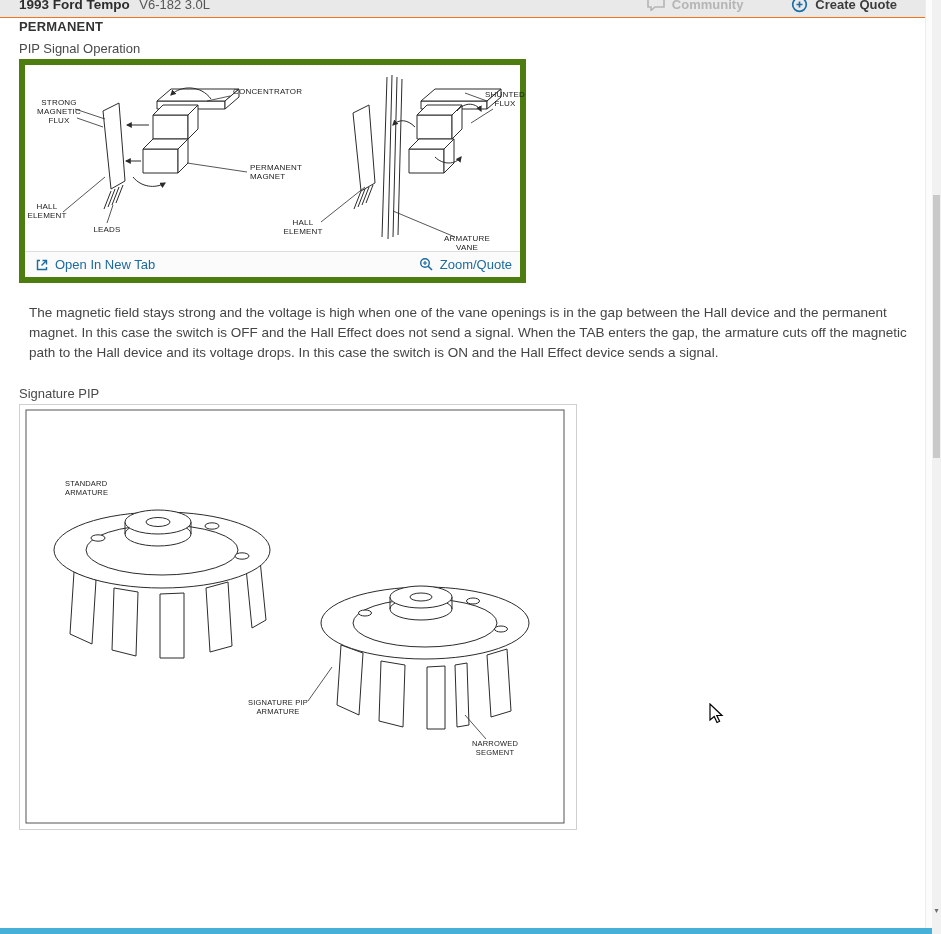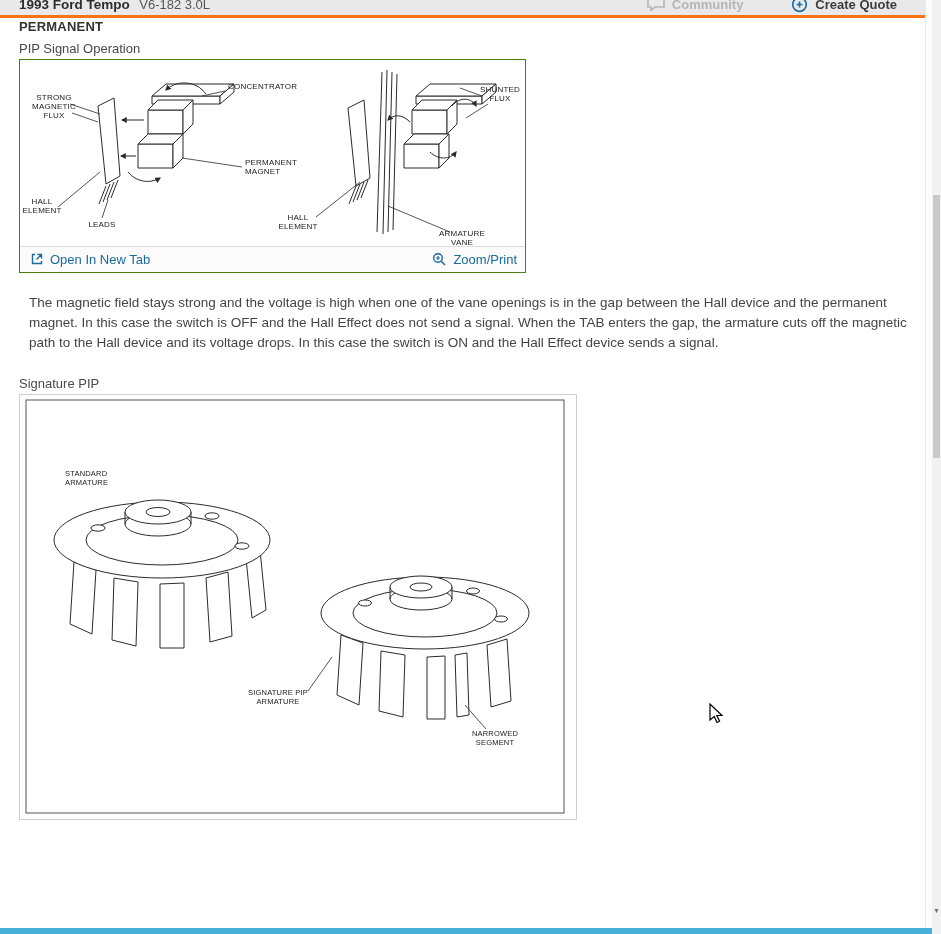--- a/index.html
+++ b/index.html
@@ -2,43 +2,43 @@
 <html style="--link-blue: #1c6a9e; --header-bg: #e9e9e9; --accent-bar: #47b0d9;"><head>
 <meta charset="utf-8">
 <style>
   * { margin:0; padding:0; box-sizing:border-box; }
   html,body { width:941px; height:934px; overflow:hidden; background:#fff;
               font-family:"Liberation Sans", sans-serif; }
   .page { position:relative; width:941px; height:934px; overflow:hidden; background:#fff; }
 
   
   .topbar { position:absolute; top:0; left:0; width:925px; height:18px;
-            background:var(--header-bg); border-bottom:3px solid #f97316; overflow:hidden; }
+            background:var(--header-bg); border-bottom:1px solid #f97316; overflow:hidden; }
   .topbar-inner { display:flex; justify-content:space-between; align-items:center;
                   height:40px; margin-top:-16px; padding:0 28px 0 19px; }
   .vehicle { white-space:nowrap; }
   .vehicle-bold { font-weight:bold; color:#2d2d2d; font-size:13.5px; }
   .vehicle-sub  { color:#555; font-size:13px; margin-left:5px; }
   .topbar-actions { display:flex; gap:48px; align-items:center; }
   .action { display:flex; align-items:center; gap:7px; font-size:13px; font-weight:bold; cursor:pointer; }
   .action.community { color:#b5b5b5; }
   .action.quote { color:#3c3c3c; }
 
   
   .content { position:absolute; top:19px; left:0; width:925px; padding-left:19px; background:#fff; }
   .section-heading { font-size:13px; font-weight:bold; color:#333; letter-spacing:.2px; }
   .fig-caption { font-size:13px; color:#4a4a4a; margin-top:7px; }
   .fig-caption.second { margin-top:23px; }
 
-  .figure-box { width:507px; border:1px solid #4d7c0f; background:#fff; margin-top:3px; }
+  .figure-box { width:507px; border:6px solid #4d7c0f; background:#fff; margin-top:3px; }
   .figure-image { height:186px; position:relative; background:#fff; }
   .figure-footer { height:26px; border-top:1px solid #ddd; background:#fbfbfb;
                    display:flex; justify-content:space-between; align-items:center;
                    padding:0 8px 0 10px; }
-  .fig-link { display:flex; align-items:flex-start; gap:6px; color:var(--link-blue);
+  .fig-link { display:flex; align-items:flex-end; gap:6px; color:var(--link-blue);
               font-size:13px; text-decoration:none; cursor:pointer; }
   .fig-link svg { display:block; }
 
   .body-para { width:888px; font-size:13.5px; color:#454545; line-height:20px; }
   .body-para.first { margin-top:58px; }
   .body-para.next  { margin-top:20px;margin-left:10px; }
 
   .figure-box.plain { width:558px; height:426px; border:1px solid #d0d0d0; overflow:hidden; }
 
   .dlabel  { font-size:8px;   fill:#1a1a1a; letter-spacing:.2px; }
@@ -195,21 +195,21 @@
             <path d="M7.5,2.5 H11.5 V6.5 M11.5,2.5 L6.5,7.5" fill="none" stroke="currentColor" stroke-width="1.4"></path>
           </svg>
           <span>Open In New Tab</span>
         </a>
         <a class="fig-link">
           <svg width="15" height="15" viewBox="0 0 15 15">
             <circle cx="6" cy="6" r="4.3" fill="none" stroke="currentColor" stroke-width="1.4"></circle>
             <path d="M6,4 v4 M4,6 h4" stroke="currentColor" stroke-width="1.2"></path>
             <path d="M9.2,9.2 L13,13" stroke="currentColor" stroke-width="1.6"></path>
           </svg>
-          <span>Zoom/Print</span>
+          <span>Zoom/Quote</span>
         </a>
       </div>
     </figure>
 
     <p class="body-para next">The magnetic field stays strong and the voltage is high when one of the vane openings is in the gap between the Hall device and the permanent magnet. In this case the switch is OFF and the Hall Effect does not send a signal. When the TAB enters the gap, the armature cuts off the magnetic path to the Hall device and its voltage drops. In this case the switch is ON and the Hall Effect device sends a signal.</p>
 
     <div class="fig-caption second">Signature PIP</div>
 
     <figure class="figure-box plain">
       <svg viewBox="0 0 556 424" width="556" height="424">

